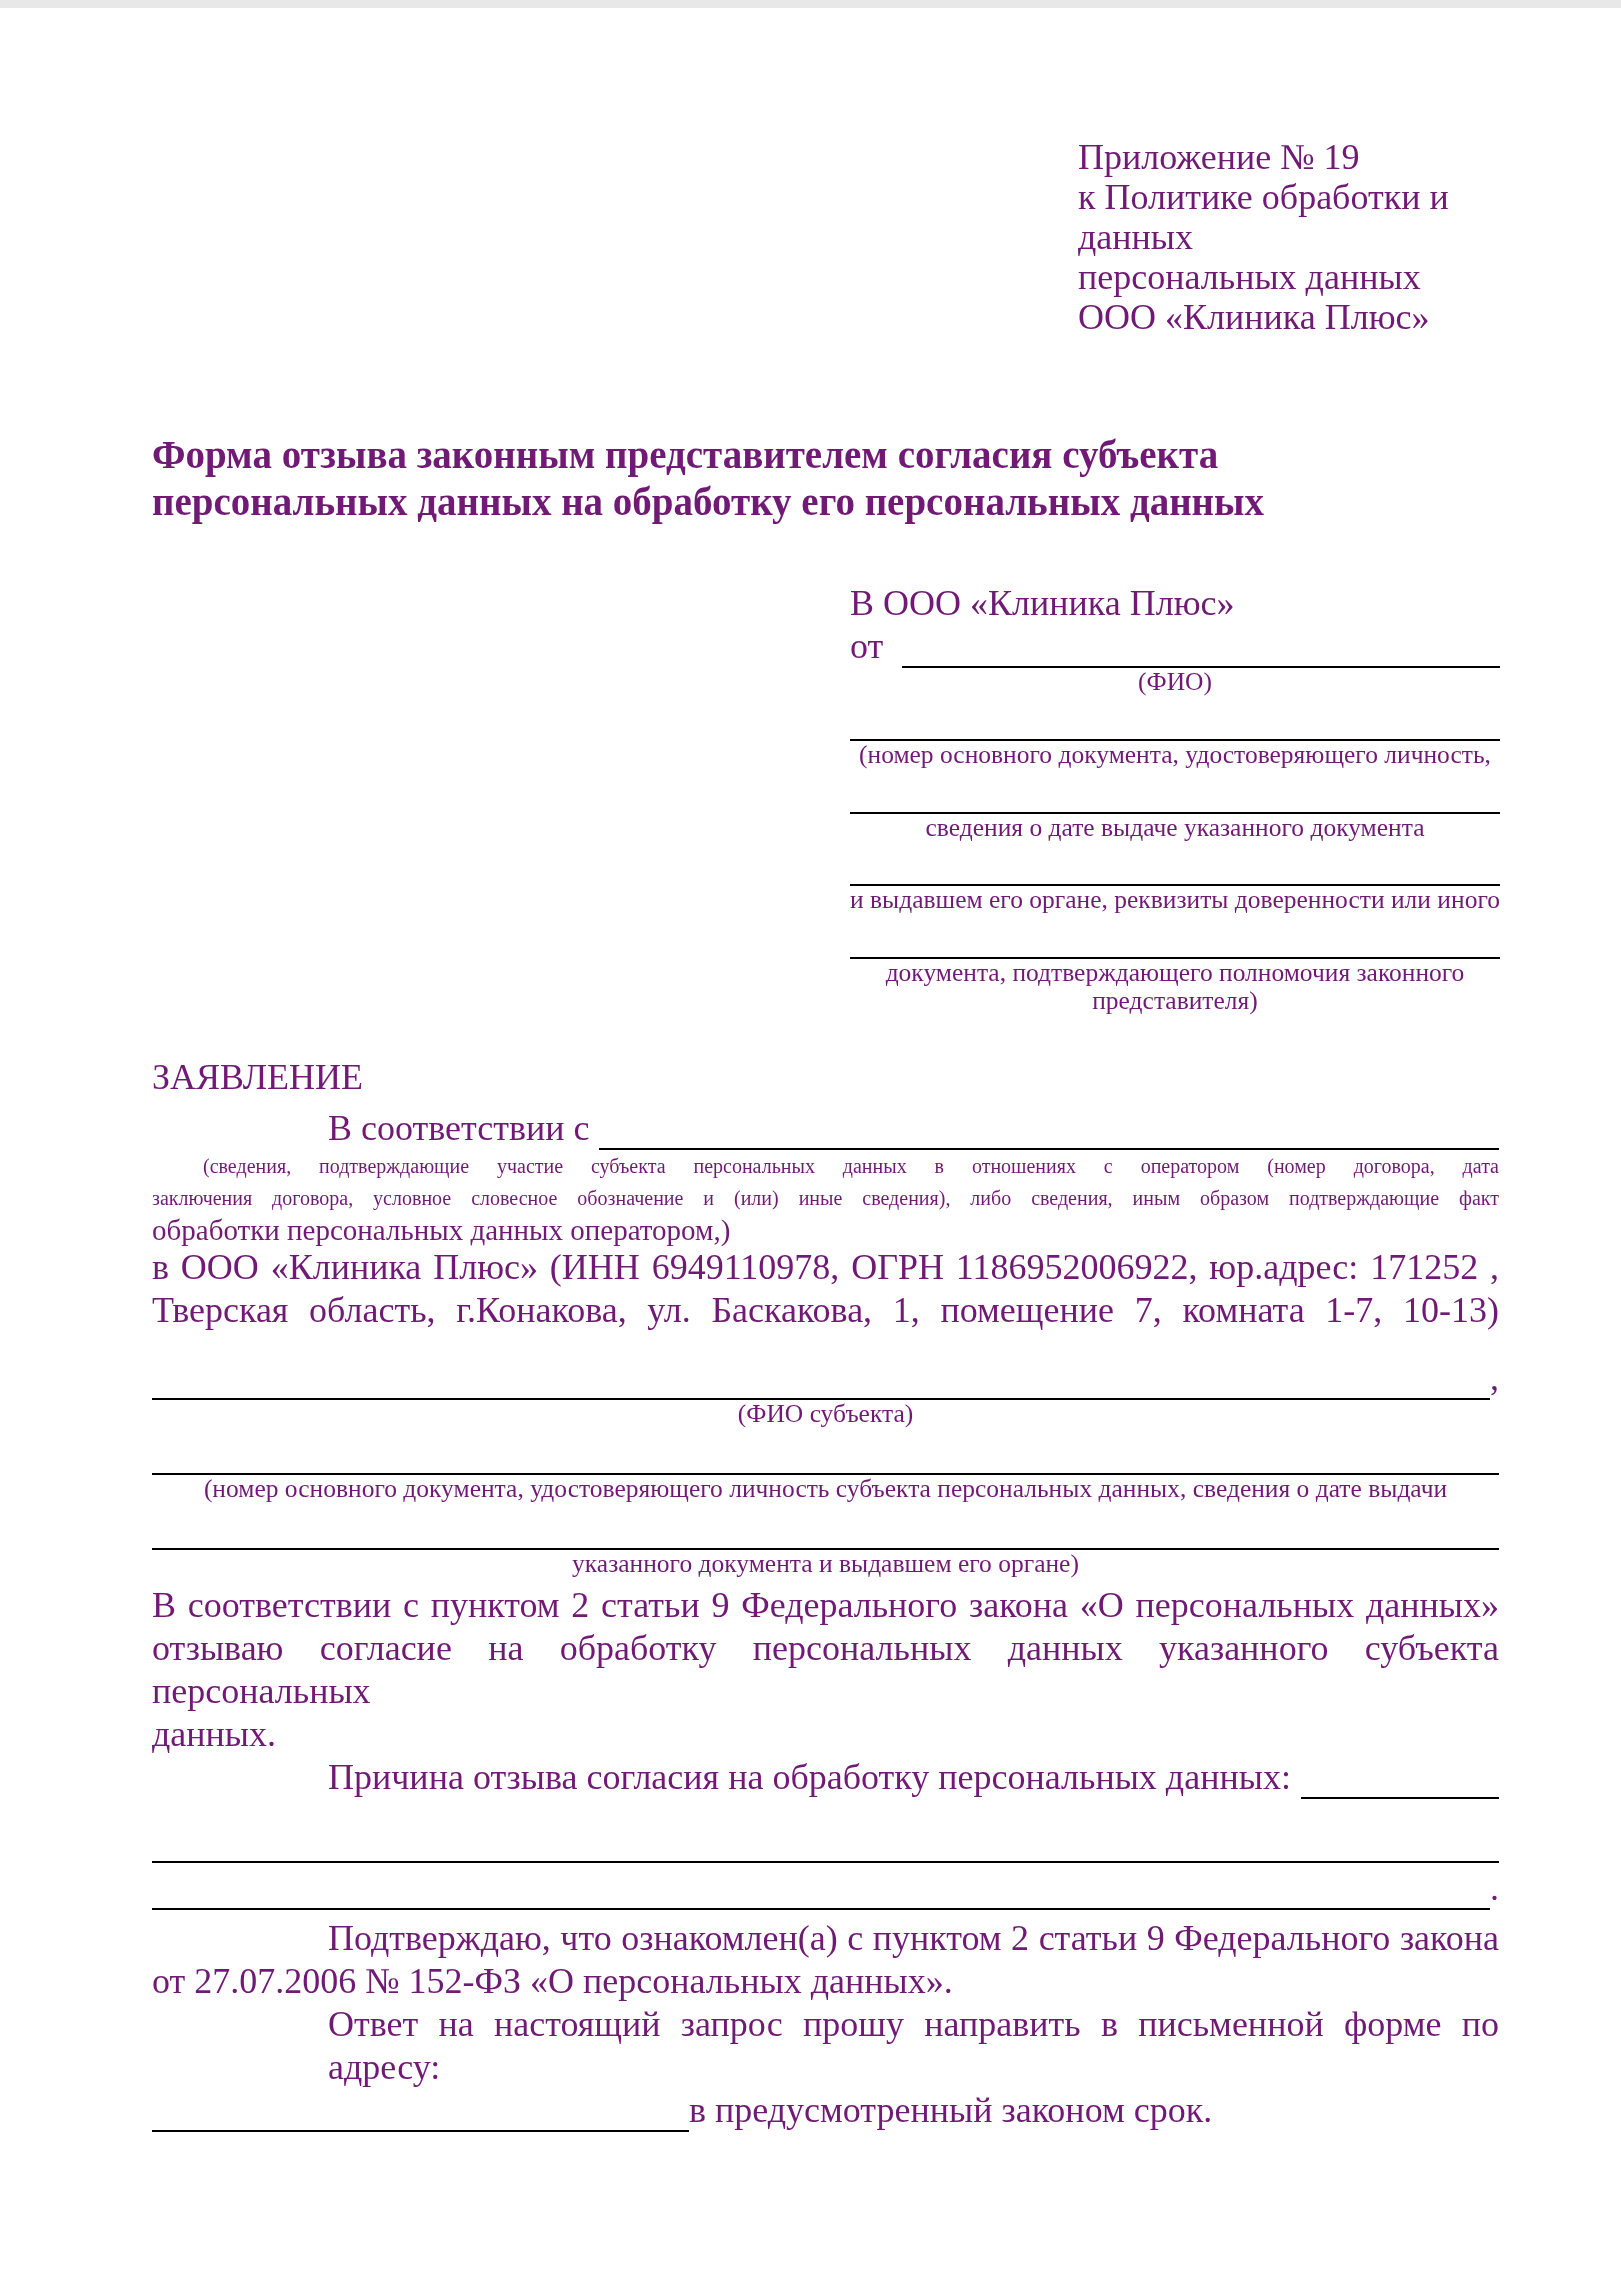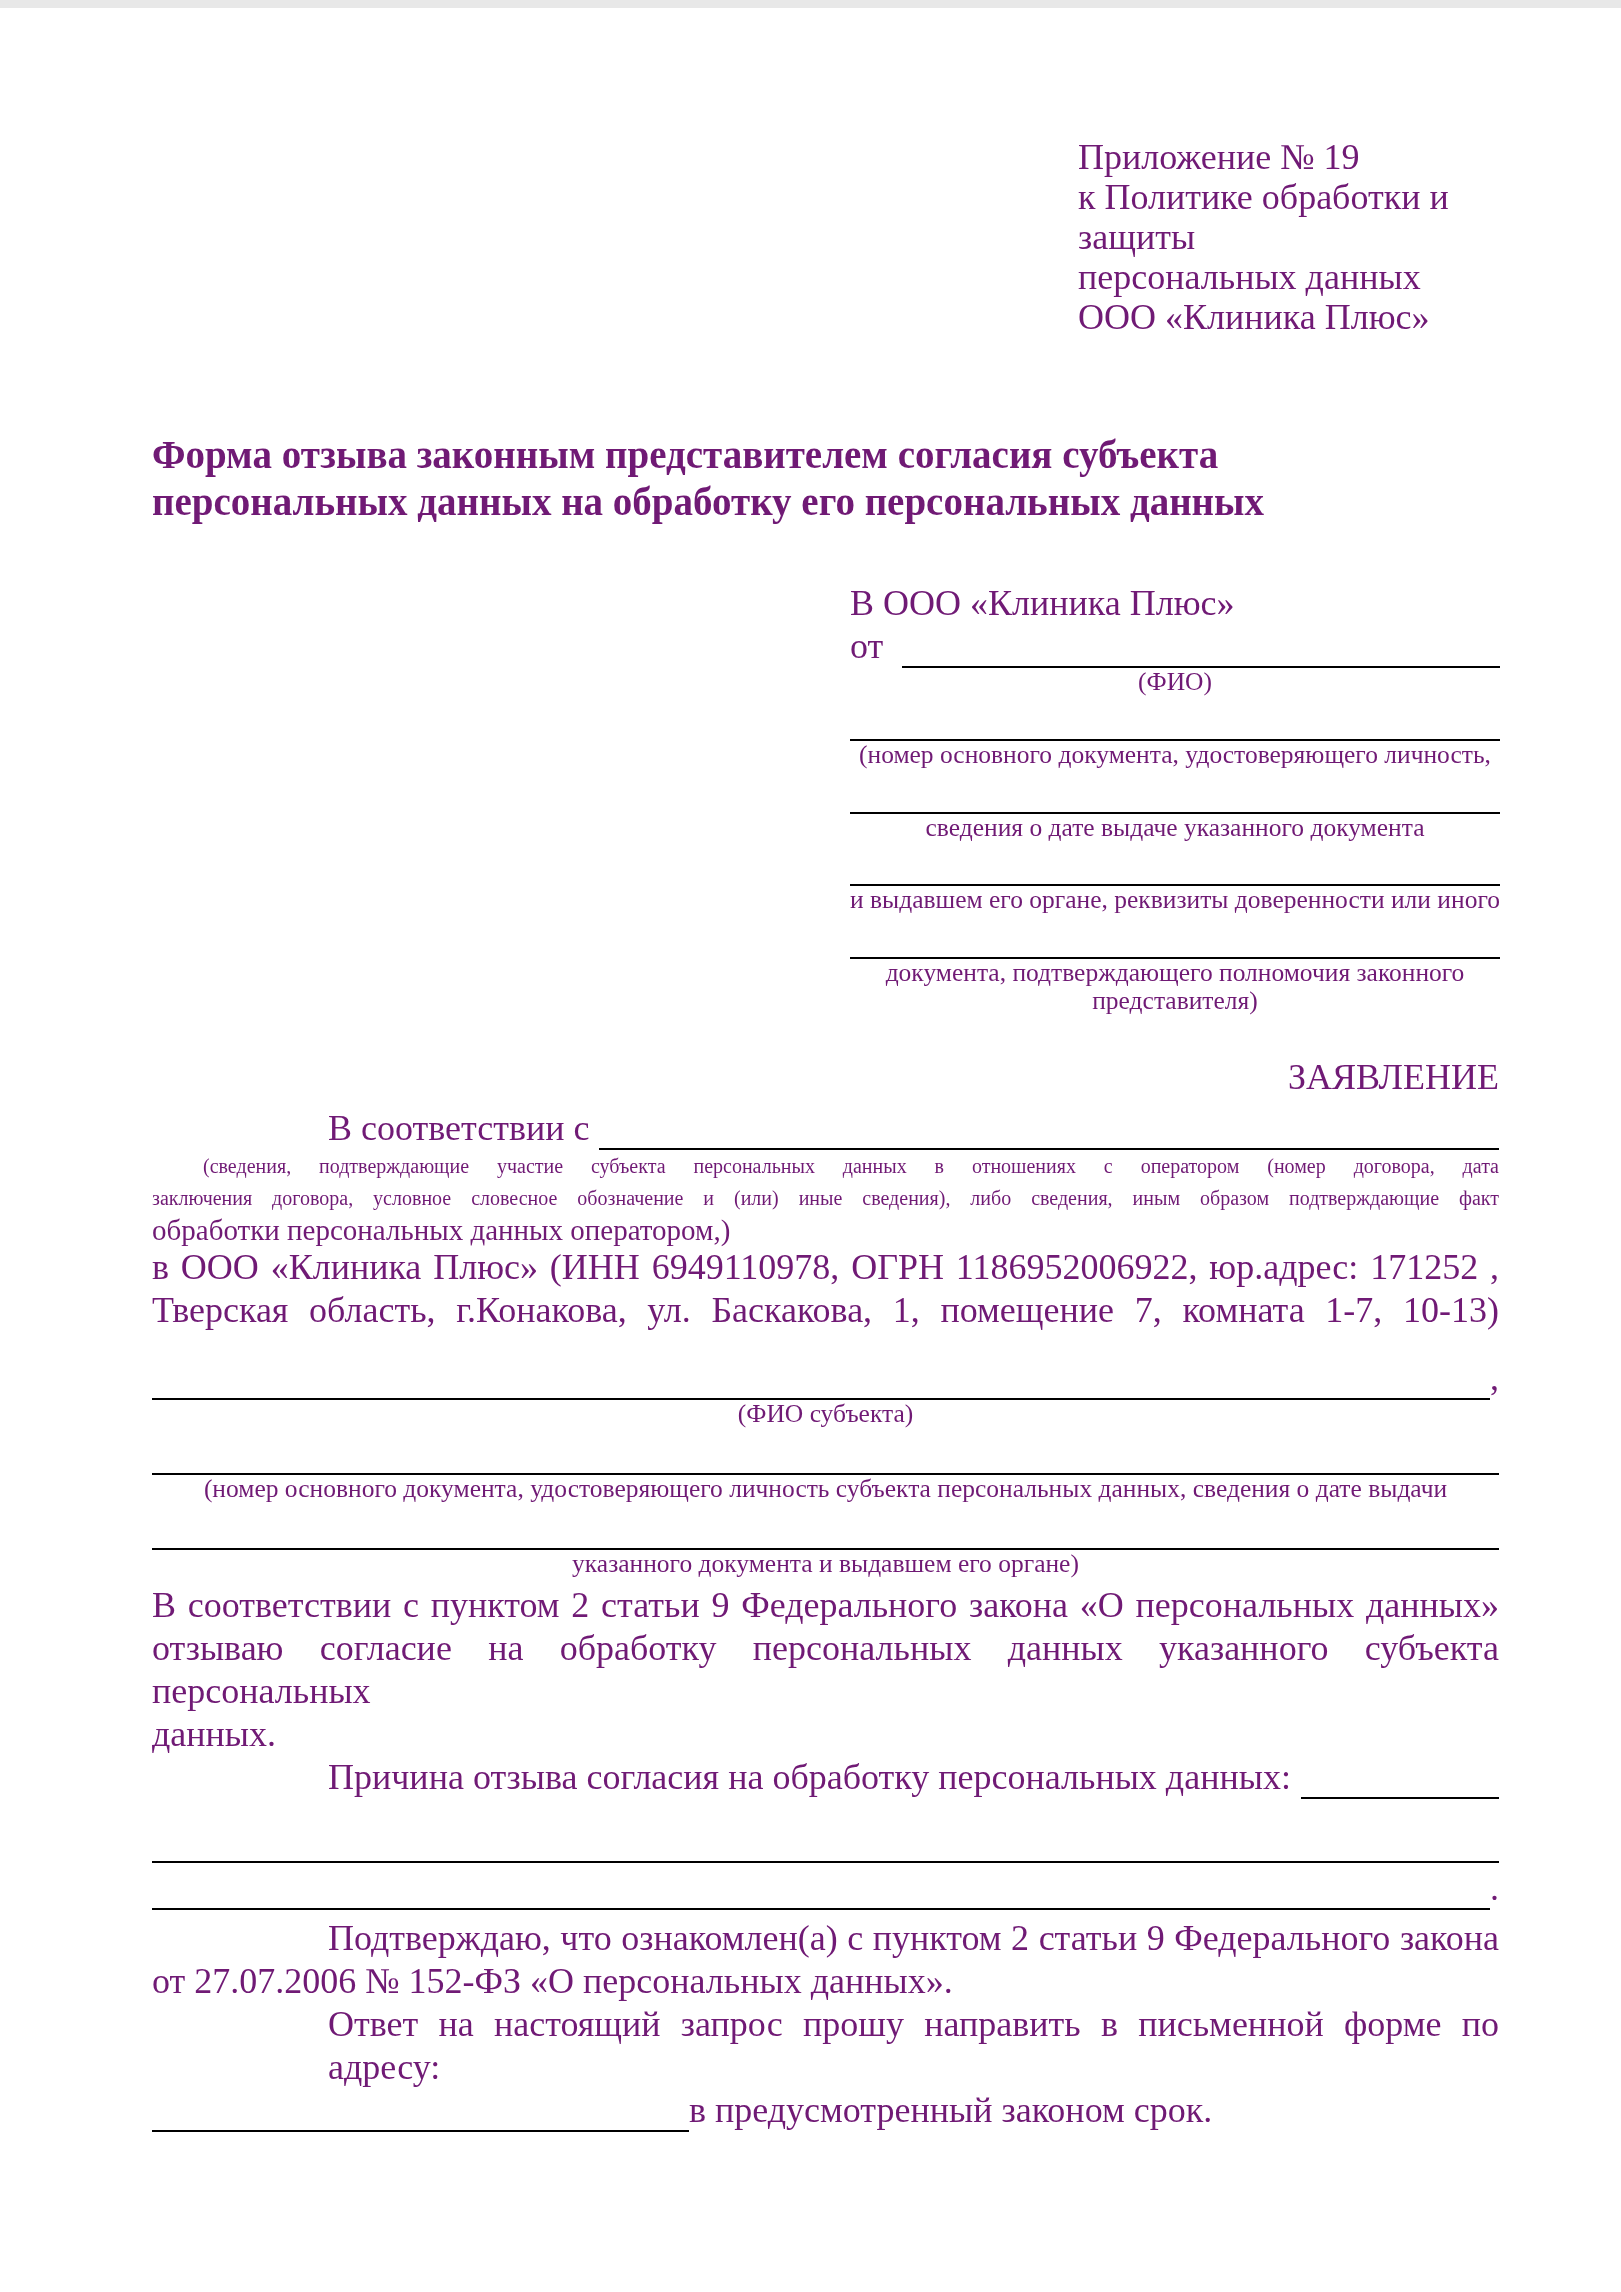--- a/index.html
+++ b/index.html
@@ -18,21 +18,21 @@
   
   .addr { margin-top:57px; margin-left:698px; width:650px; }
   .addr-row { display:flex; align-items:flex-end; }
   .from-label { white-space:pre; }
   .bl { border-bottom:2.9px solid #000; }
   .fill { flex:1 1 auto; margin-left:9.8px; }
   .caption { font-size:25.5px; line-height:28px; text-align:center; }
   .blankrow { height:33px; border-bottom:2.9px solid #000; }
   .addr .blankrow { margin-top:11.8px; }
   
-  .heading { margin-top:41px; text-align:right; }
+  .heading { margin-top:41px; text-align:left; }
   .intro-row { display:flex; align-items:flex-end; padding-left:176px; margin-top:7.8px; }
   .cap-par { font-size:29px; line-height:32px; text-align:justify; }
   .cap-line-j { font-size:20px; line-height:32px; text-align:justify; text-align-last:justify; }
   .cap-ind { padding-left:51px; }
   .line-j { text-align:justify; text-align-last:justify; }
   .line-l { text-align:left; }
   .blank-comma, .blank-period { display:flex; align-items:flex-end; }
   .blank-comma { margin-top:25.5px; }
   .sec-blank { margin-top:13.7px; }
   .withdraw { margin-top:5.9px; }
@@ -45,21 +45,21 @@
   .reply2 { display:flex; align-items:flex-end; }
   .reply2 .bl { width:537px; height:35px; flex:0 0 auto; }
 </style>
 </head>
 <body>
 
 <div class="page">
 
   <div class="appendix">
     <div>Приложение № 19</div>
-    <div>к Политике обработки и защиты</div>
+    <div>к Политике обработки и данных</div>
     <div>персональных данных</div>
     <div>ООО «Клиника Плюс»</div>
   </div>
 
   <div class="title">
     <div>Форма отзыва законным представителем согласия субъекта</div>
     <div>персональных данных на обработку его персональных данных</div>
   </div>
 
   <div class="addr">

